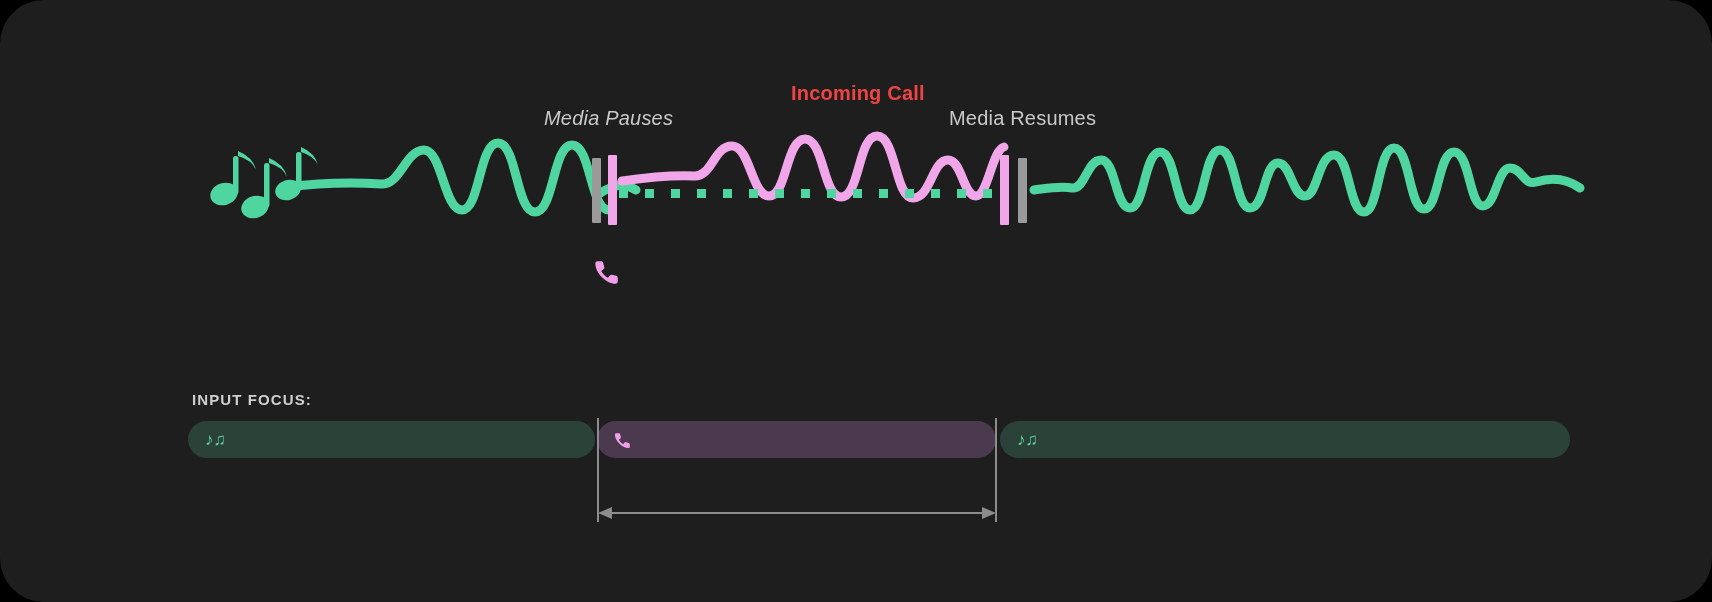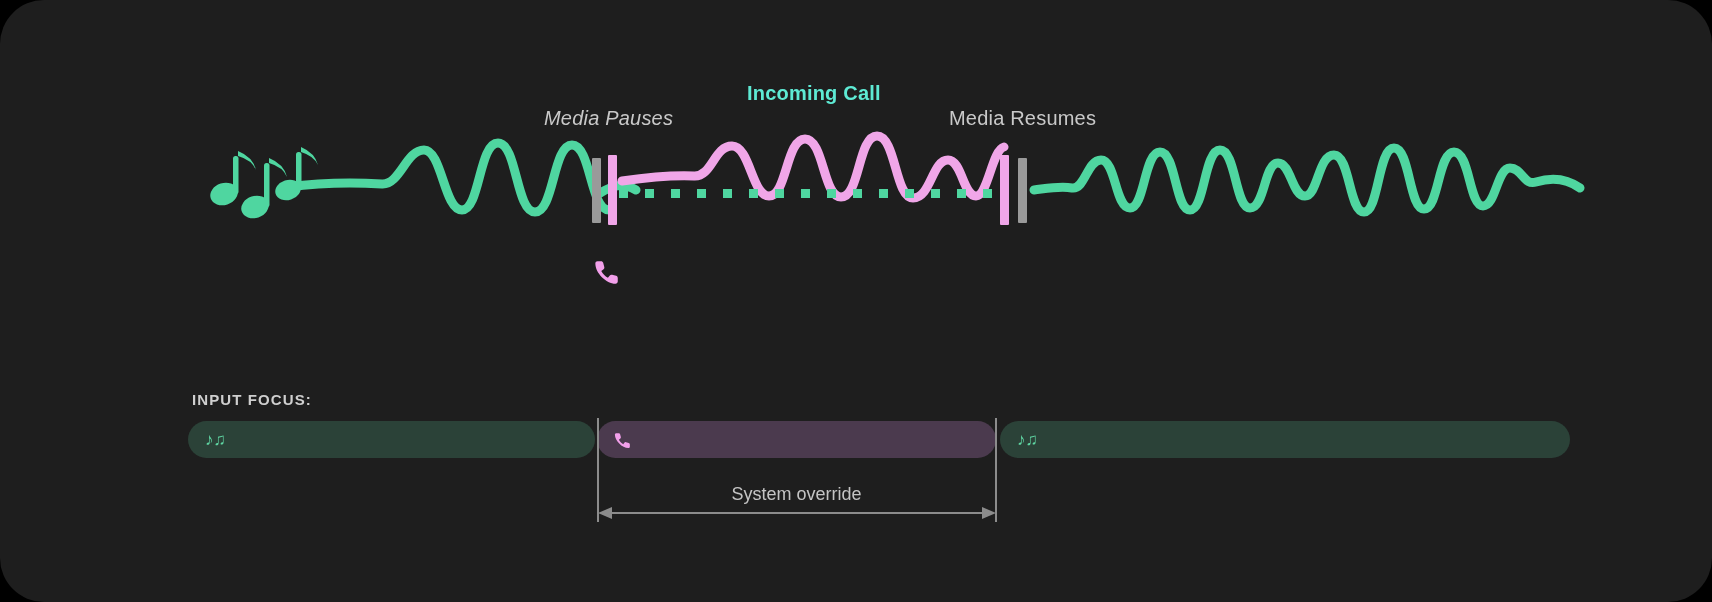--- a/index.html
+++ b/index.html
@@ -41,24 +41,25 @@
     white-space: nowrap;
     font-family: "Liberation Sans", sans-serif;
   }
   .lbl-gray {
     color: #c9c9c9;
     font-size: 20px;
     font-weight: 400;
     letter-spacing: 0.2px;
   }
   .lbl-pink {
-    color: #5eead4;
+    color: #ef4444;
     font-size: 20px;
     font-weight: 600;
     letter-spacing: 0.2px;
+    margin-left: 44px;
   }
 
   #label-media-pauses { left: 544px; top: 107px; font-style: italic; }
   #label-incoming-call { left: 747px; top: 82px; }
   #label-media-resumes { left: 949px; top: 107px; }
 
   
   #focus-section {
     position: absolute;
     left: 0;
@@ -257,17 +258,16 @@
     </div>
 
     <div id="override-block">
       <svg width="1712" height="232">
         <line x1="598" y1="48" x2="598" y2="152" stroke="#8c8c8c" stroke-width="2"></line>
         <line x1="996" y1="48" x2="996" y2="152" stroke="#8c8c8c" stroke-width="2"></line>
         <line x1="606" y1="143" x2="988" y2="143" stroke="#8c8c8c" stroke-width="2"></line>
         <path d="M598,143 L612,137 L612,149 Z" fill="#8c8c8c"></path>
         <path d="M996,143 L982,137 L982,149 Z" fill="#8c8c8c"></path>
       </svg>
-      <div id="override-label">System override</div>
     </div>
 
   </div>
 </div>
 
 </body></html>

